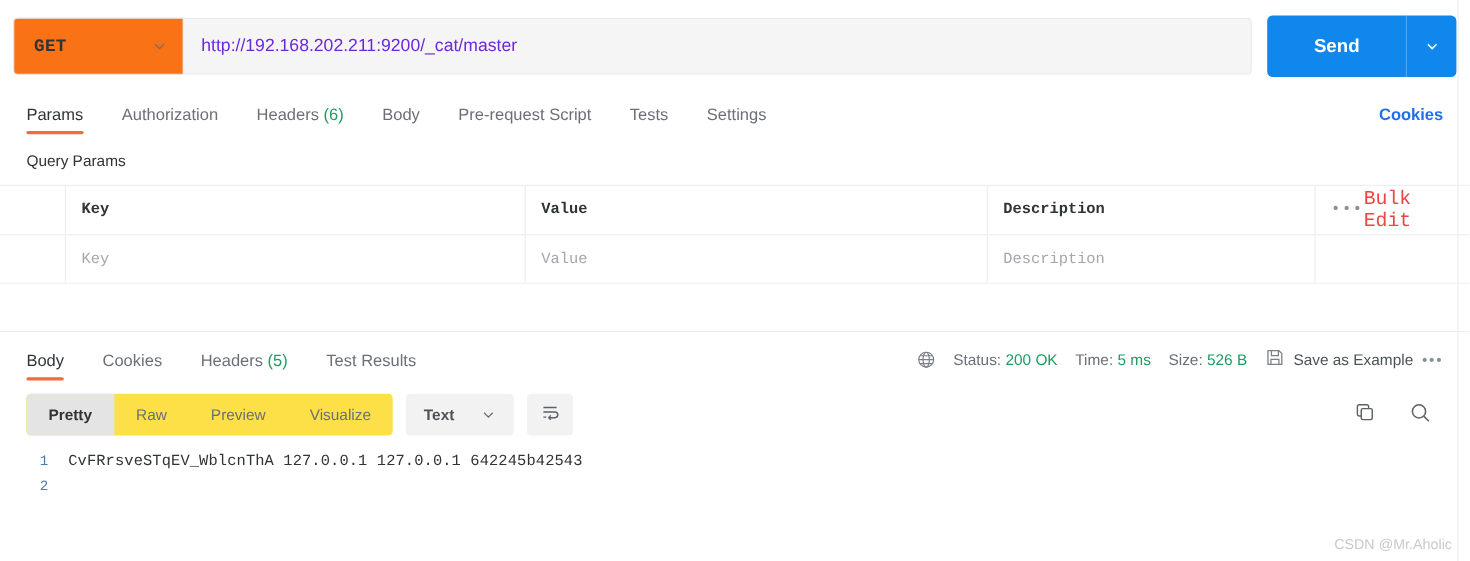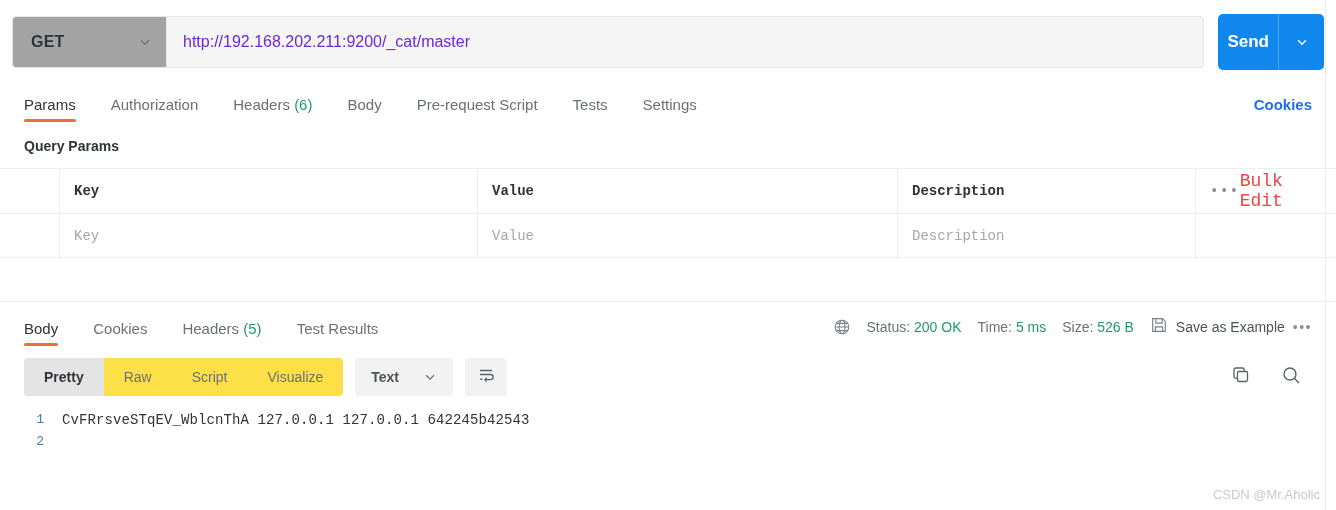--- a/index.html
+++ b/index.html
@@ -8,39 +8,39 @@
     background: #ffffff;
     font-family: "Liberation Sans", sans-serif;
     color: #2f3437;
     overflow: hidden;
   }
   .app { position: relative; width: 1336px; height: 510px; background:#fff; }
 
   
   .urlbar { display: flex; align-items: center; padding: 14px 12px 0 12px; gap: 0; }
   .method-select {
-    width: 155px; height: 52px; background: #a3a3a3;
+    width: 155px; height: 52px; background: #f97316;
     border: 1px solid #e6e6e6; border-radius: 4px 0 0 4px;
     display: flex; align-items: center; justify-content: space-between;
-    padding: 0 14px 0 18px; cursor: pointer;
+    padding: 0 14px 0 18px; cursor: pointer; font-family: Liberation Mono, monospace;
   }
   .method-label { font-size: 16px; font-weight: 700; color: #2f3437; letter-spacing: .2px; }
   .url-input {
     flex: 1; height: 52px; background: #f5f5f5;
     border: 1px solid #e6e6e6; border-left: none; border-radius: 0 4px 4px 0;
     display: flex; align-items: center; padding: 0 16px;
     font-size: 16px; color: #6d28d9; cursor: text;
   }
   .send-wrap {
     margin-left: 14px; height: 56px; display: flex; align-items: stretch;
     background: #0f87ec; border-radius: 5px; overflow: hidden; cursor: pointer;
   }
   .send-btn {
     display: flex; align-items: center; justify-content: center;
-    padding: 0 9px; font-size: 17px; font-weight: 700; color: #fff;
+    padding: 0 42px; font-size: 17px; font-weight: 700; color: #fff;
   }
   .send-caret {
     display: flex; align-items: center; justify-content: center;
     width: 46px; border-left: 1px solid rgba(255,255,255,.28); color:#fff;
   }
 
   
   .req-tabs {
     display: flex; align-items: flex-end; padding: 0 24px;
     margin-top: 12px; height: 40px; position: relative;
@@ -54,21 +54,21 @@
     content: ""; position: absolute; left: 0; right: 0; bottom: 0;
     height: 3px; background: #f26b3a; border-radius: 2px;
   }
   .tab .count { color: #1f9c63; }
   .cookies-link {
     margin-left: auto; font-size: 15px; color: #1f6feb;
     padding-bottom: 9px; cursor: pointer; font-weight: 600;
   }
 
   
-  .qp-title { font-size: 14px; font-weight: 700; color: #2f3437; padding: 16px 24px 14px 24px; }
+  .qp-title { font-size: 14px; font-weight: 400; color: #2f3437; padding: 16px 24px 14px 24px; }
   .tbl { width: 100%; border-top: 1px solid #ededed; border-bottom: 1px solid #ededed; font-family: Liberation Mono, monospace; }
   .trow { display: flex; height: 44px; align-items: stretch; }
   .trow + .trow { border-top: 1px solid #ededed; }
   .cell { display: flex; align-items: center; padding: 0 14px; border-right: 1px solid #ededed; }
   .c-check { width: 60px; }
   .c-key   { width: 418px; }
   .c-val   { width: 420px; }
   .c-desc  { flex: 1; }
   .c-act   { width: 140px; border-right: none; justify-content: space-between; padding-right: 14px; }
   .th { font-size: 14px; font-weight: 700; color: #2f3437; }
@@ -255,21 +255,21 @@
         <span>Save as Example</span>
         <span class="dots">•••</span>
       </span>
     </div>
   </div>
 
   <div class="body-toolbar">
     <div class="seg">
       <div class="seg-item active">Pretty</div>
       <div class="seg-item">Raw</div>
-      <div class="seg-item">Script</div>
+      <div class="seg-item">Preview</div>
       <div class="seg-item">Visualize</div>
     </div>
     <div class="pill">
       <span>Text</span>
       <span>
         <svg class="chev" viewBox="0 0 16 16" fill="none" stroke="#6b7076" stroke-width="1.4">
             <path d="M3.5 6 8 10.5 12.5 6"></path>
           </svg>
       </span>
     </div>

